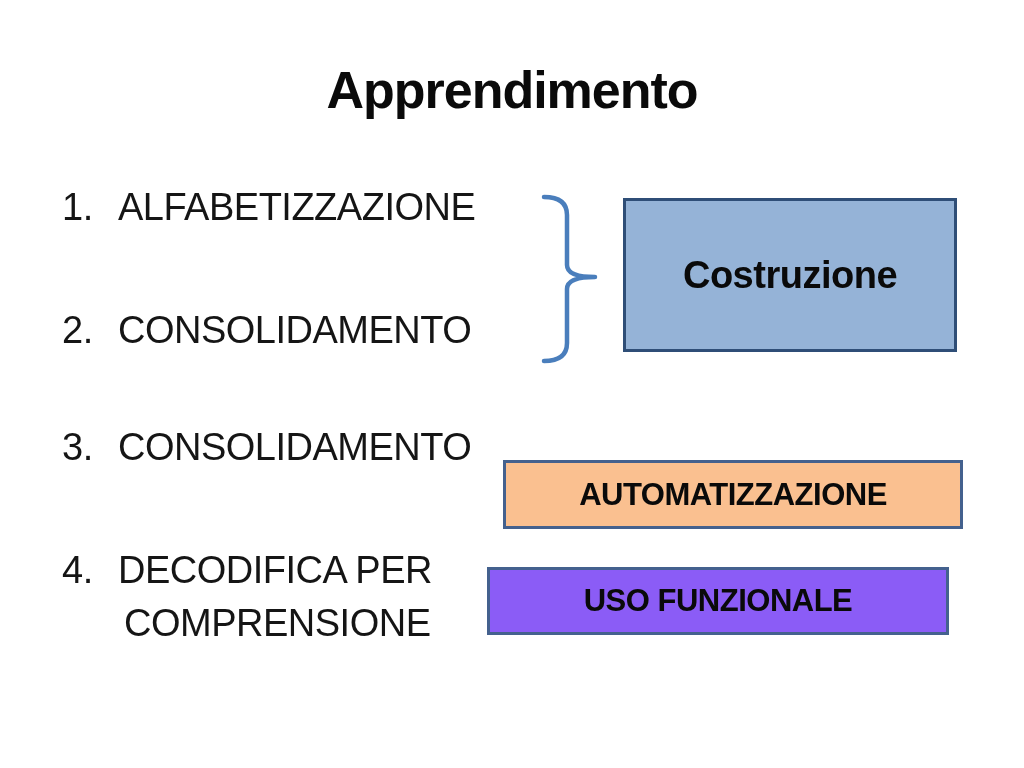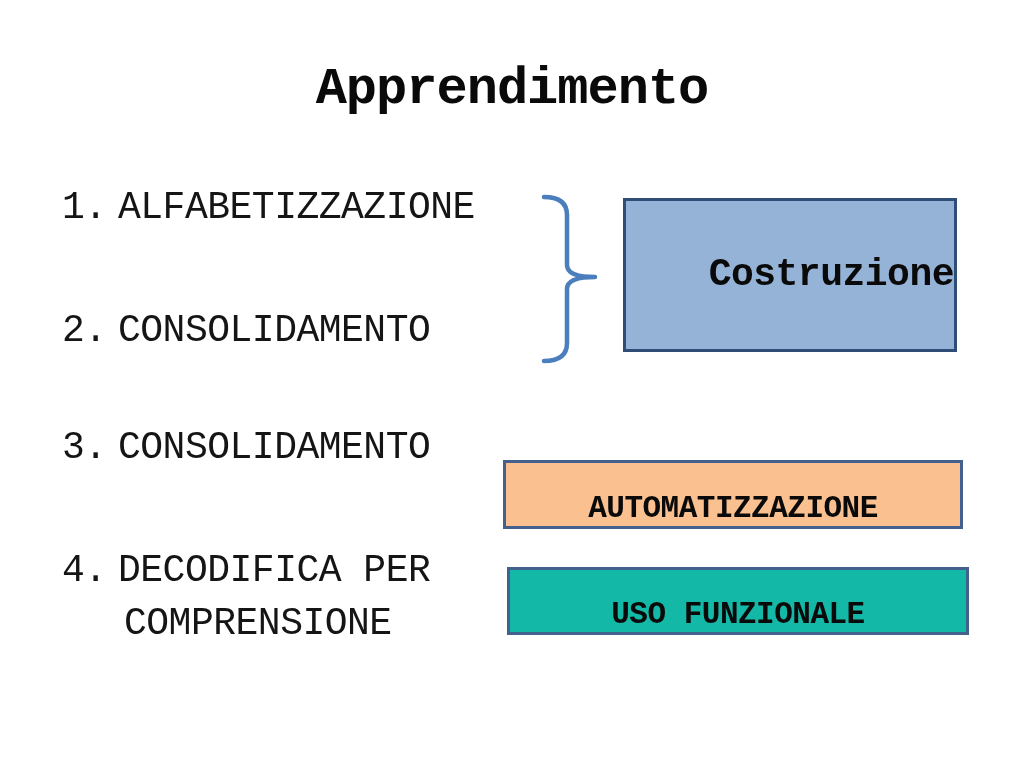--- a/index.html
+++ b/index.html
@@ -6,21 +6,21 @@
     margin: 0;
     padding: 0;
     background: #ffffff;
   }
   .slide {
     position: relative;
     width: 1024px;
     height: 768px;
     background: #ffffff;
     overflow: hidden;
-    font-family: Liberation Mono, monospace;
+    font-family: Liberation Sans, sans-serif;
     color: #0a0a0a;
   }
 
   
   .slide-title {
     position: absolute;
     top: 64px;
     left: 0;
     width: 100%;
     text-align: center;
@@ -61,21 +61,21 @@
     top: 194px;
     width: 58px;
     height: 170px;
   }
 
   
   .shape-box {
     position: absolute;
     box-sizing: border-box;
     display: flex;
-    align-items: flex-end;
+    align-items: center;
     justify-content: center;
     text-align: center;
     font-weight: bold;
     color: #0a0a0a;
   }
   .skill-box {
     left: 623px;
     top: 198px;
     width: 334px;
     height: 154px;
@@ -91,25 +91,25 @@
     top: 438px;
     width: 460px;
     height: 69px;
     background: #fac090;
     border: 3px solid #44618e;
     font-size: 31px;
     letter-spacing: -0.5px;
     margin-top: 22px;
   }
   .functional-box {
-    left: 507px;
+    left: 487px;
     top: 567px;
     width: 462px;
     height: 68px;
-    background: #14b8a6;
+    background: #8b5cf6;
     border: 3px solid #44618e;
     font-size: 31px;
     letter-spacing: -0.5px;
   }
 </style>
 </head>
 <body>
 
 <div class="slide">
 

